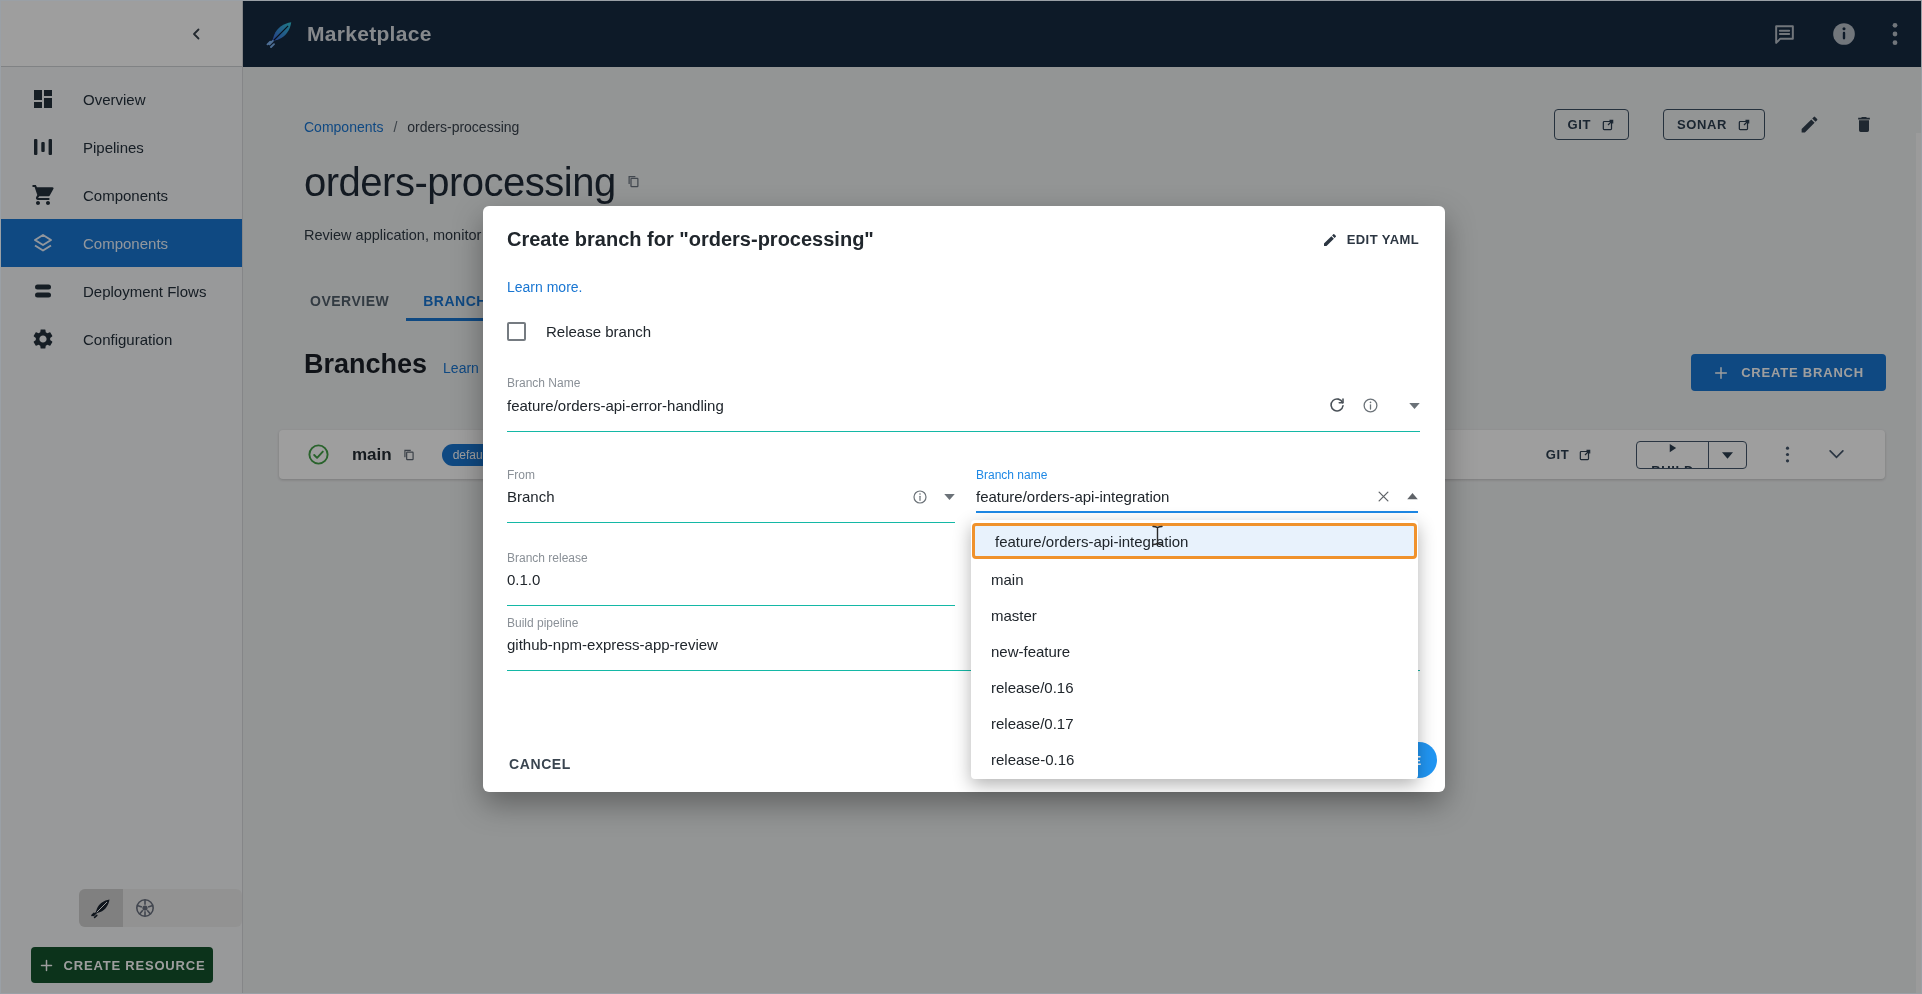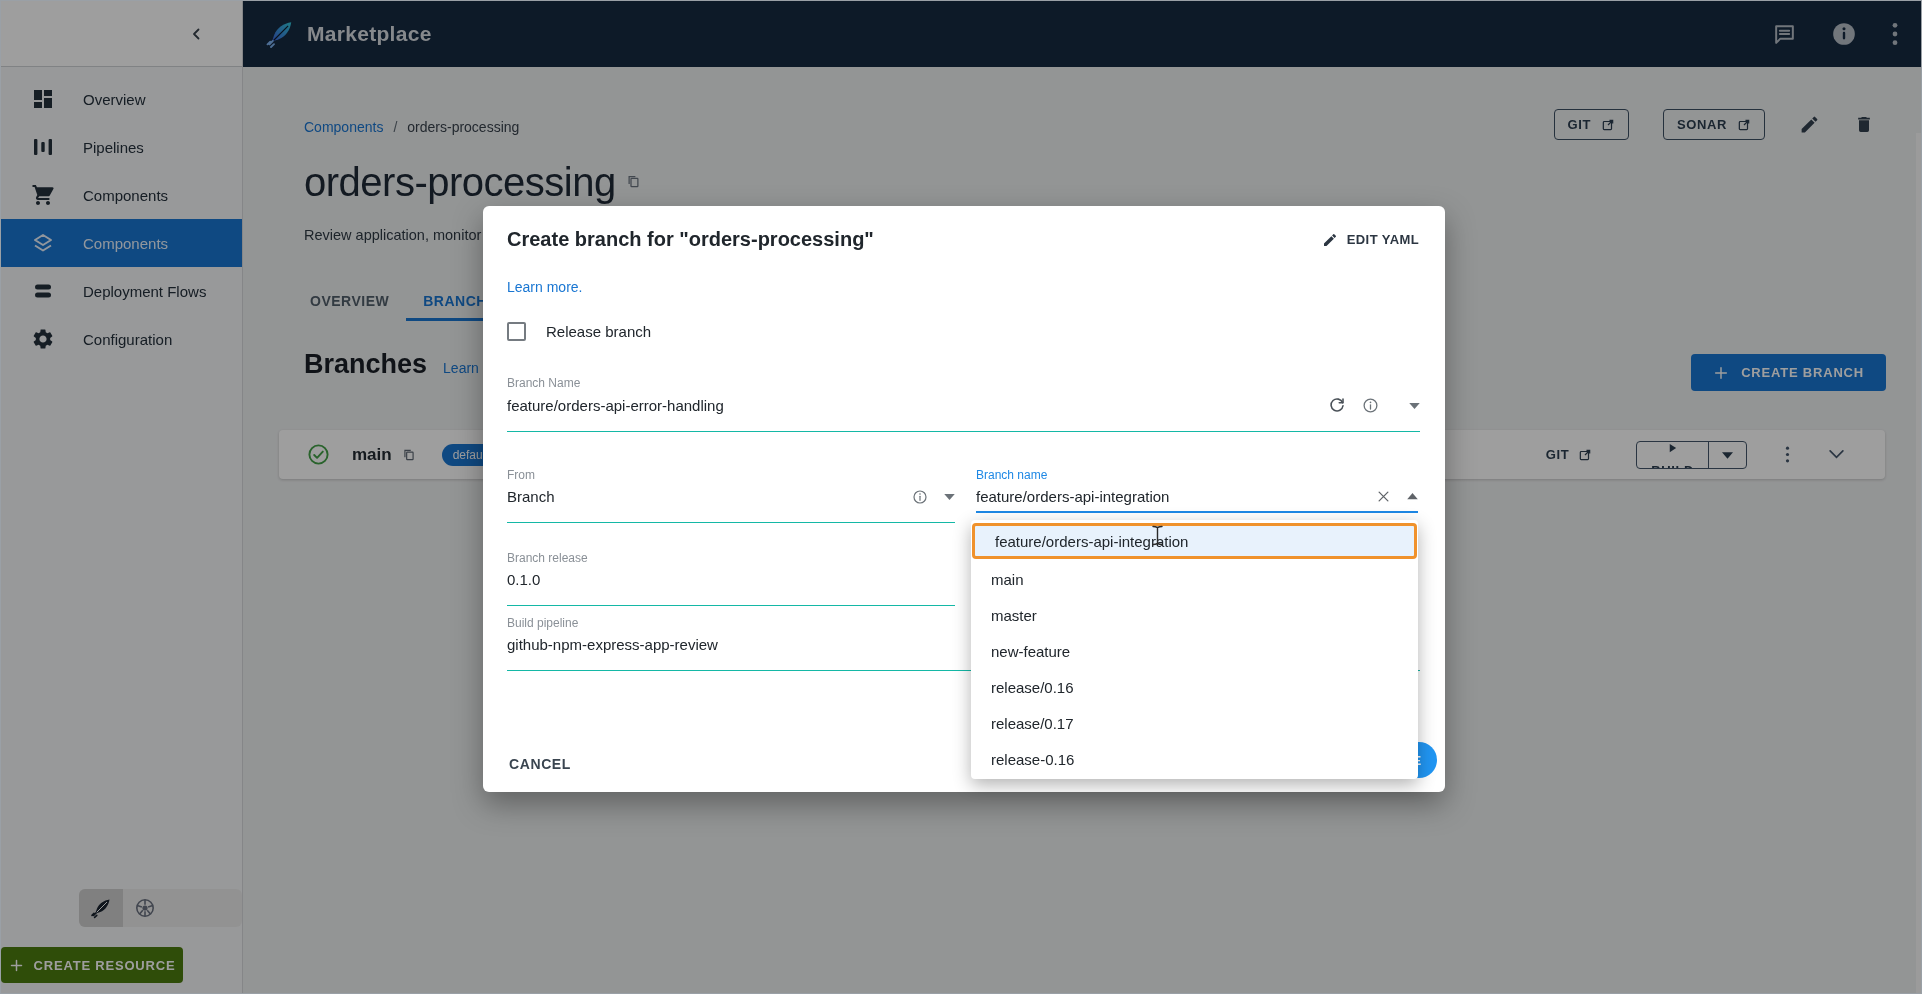--- a/index.html
+++ b/index.html
@@ -20,21 +20,21 @@
   .sidebar-head{height:66px;background:#ffffff;border-bottom:1px solid #cfd2d5;display:flex;align-items:center;justify-content:flex-end;padding-right:36px;}
   .nav{padding-top:8px;}
   .nav-item{height:48px;display:flex;align-items:center;gap:28px;padding-left:30px;color:#25313d;font-size:15px;cursor:pointer;}
   .nav-item svg{flex:0 0 24px;color:#25313d;}
   .nav-item.selected{background:#1976d2;color:#eaf3fd;}
   .nav-item.selected svg{color:#eaf3fd;}
   .side-bottom{position:absolute;left:0;bottom:0;width:100%;padding:0 0 12px 0;}
   .logo-toggle{margin:0 0 20px 78px;display:flex;background:#ececec;border-radius:6px;overflow:hidden;}
   .logo-toggle .cell{width:44px;height:38px;display:flex;align-items:center;justify-content:center;cursor:pointer;}
   .logo-toggle .cell.active{background:#cfcfcf;}
-  .create-resource{width:182px;height:36px;border:none;border-radius:4px;background:#4d7c0f;color:#fff;
+  .create-resource{margin-left:30px;width:182px;height:36px;border:none;border-radius:4px;background:#14532d;color:#fff;
     font-family:inherit;font-size:13px;font-weight:700;letter-spacing:.8px;display:flex;align-items:center;justify-content:center;gap:10px;cursor:pointer;}
   
   .content{position:absolute;left:242px;top:66px;right:0;bottom:0;background:#eef0f1;}
   .breadcrumb{position:absolute;left:61px;top:52px;font-size:14px;display:flex;gap:10px;align-items:center;}
   .breadcrumb .link{color:#1976d2;cursor:pointer;}
   .breadcrumb .sep{color:#5f6a74;}
   .breadcrumb .current{color:#39434d;}
   .head-actions{position:absolute;right:47px;top:42px;display:flex;align-items:center;gap:34px;}
   .btn-outline{height:31px;border:1px solid #3c4f63;border-radius:4px;background:transparent;color:#2c3e50;
     font-family:inherit;font-size:13px;font-weight:700;letter-spacing:.6px;display:flex;align-items:center;gap:10px;padding:0 13px;cursor:pointer;}

